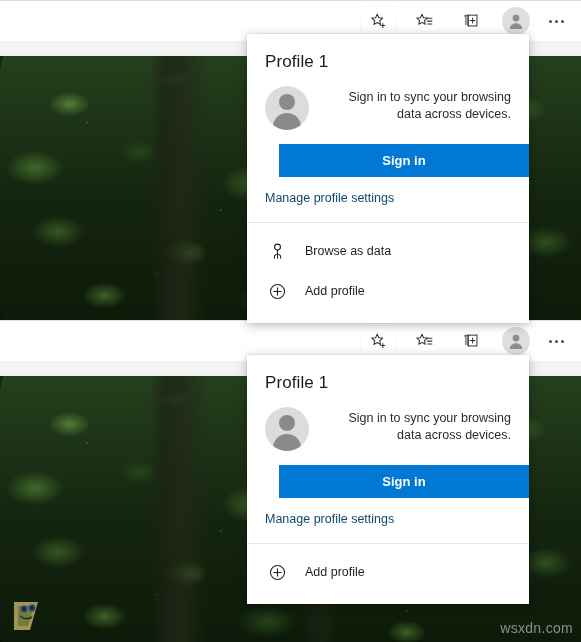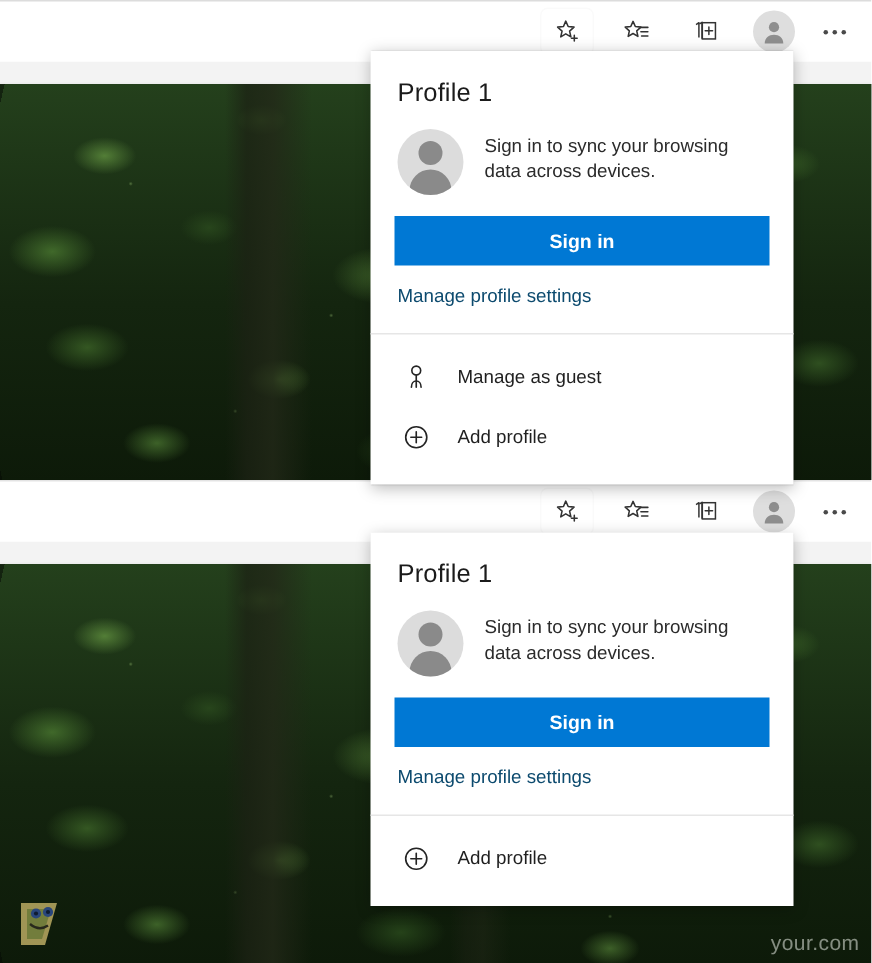--- a/index.html
+++ b/index.html
@@ -171,20 +171,21 @@
     font-size: 17px;
     color: #1b1b1b;
     padding: 18px 22px 0 18px;
     letter-spacing: .1px;
   }
 
   .sync-row {
     display: flex;
     align-items: flex-start;
     padding: 14px 18px 0 18px;
+    text-align: right;
   }
   .big-avatar {
     width: 44px; height: 44px;
     border-radius: 50%;
     background: #dcdcdc;
     flex: 0 0 44px;
     position: relative;
     overflow: hidden;
   }
   .big-avatar .head {
@@ -217,20 +218,21 @@
     width: 100%;
     border: none;
     background: #0078d4;
     color: #ffffff;
     font-family: inherit;
     font-size: 13px;
     font-weight: bold;
     padding: 9px 0;
     cursor: pointer;
     border-radius: 0;
+    margin-left: 16px;
   }
 
   .manage-wrap { padding: 11px 18px 16px 18px; }
   .manage-link {
     font-size: 12.5px;
     color: #0c4a6e;
     text-decoration: none;
     cursor: pointer;
   }
 
@@ -360,21 +362,21 @@
 
     <div class="menu">
       <div class="menu-item">
         <span class="menu-icon">
           <svg width="19" height="19" viewBox="0 0 20 20" aria-hidden="true">
             <circle cx="10" cy="5.3" r="3.1" fill="none" stroke="#242424" stroke-width="1.15"></circle>
             <path d="M10 8.4v8.6" stroke="#242424" stroke-width="1.15" stroke-linecap="round"></path>
             <path d="M6.6 17c0-2.6 1.4-4.4 3.4-4.4s3.4 1.8 3.4 4.4" fill="none" stroke="#242424" stroke-width="1.15" stroke-linecap="round"></path>
           </svg>
         </span>
-        <span class="menu-label">Manage as guest</span>
+        <span class="menu-label">Browse as data</span>
       </div>
 
       <div class="menu-item">
         <span class="menu-icon">
           <svg width="19" height="19" viewBox="0 0 20 20" aria-hidden="true">
             <circle cx="10" cy="10" r="7.4" fill="none" stroke="#242424" stroke-width="1.15"></circle>
             <path d="M10 6.2v7.6M6.2 10h7.6" stroke="#242424" stroke-width="1.15" stroke-linecap="round"></path>
           </svg>
         </span>
         <span class="menu-label">Add profile</span>
@@ -472,15 +474,15 @@
   <svg class="wm-logo" viewBox="0 0 46 40">
     <path d="M6 6 L30 6 L22 34 L6 34 Z" fill="#c9b66a" opacity="0.85"></path>
     <path d="M10 10 L26 10 L20 30 L10 30 Z" fill="#6f7f3a" opacity="0.8"></path>
     <circle cx="16" cy="13" r="3.4" fill="#2c4a86"></circle>
     <circle cx="24" cy="12" r="3.4" fill="#2c4a86"></circle>
     <circle cx="16" cy="13" r="1.4" fill="#0f1c36"></circle>
     <circle cx="24" cy="12" r="1.4" fill="#0f1c36"></circle>
     <path d="M12 20 q6 5 12 1" fill="none" stroke="#2b2b1e" stroke-width="1.6"></path>
   </svg>
 
-  <div class="wm-text">your.com</div>
+  <div class="wm-text">wsxdn.com</div>
 
 </div>
 
 </body></html>

